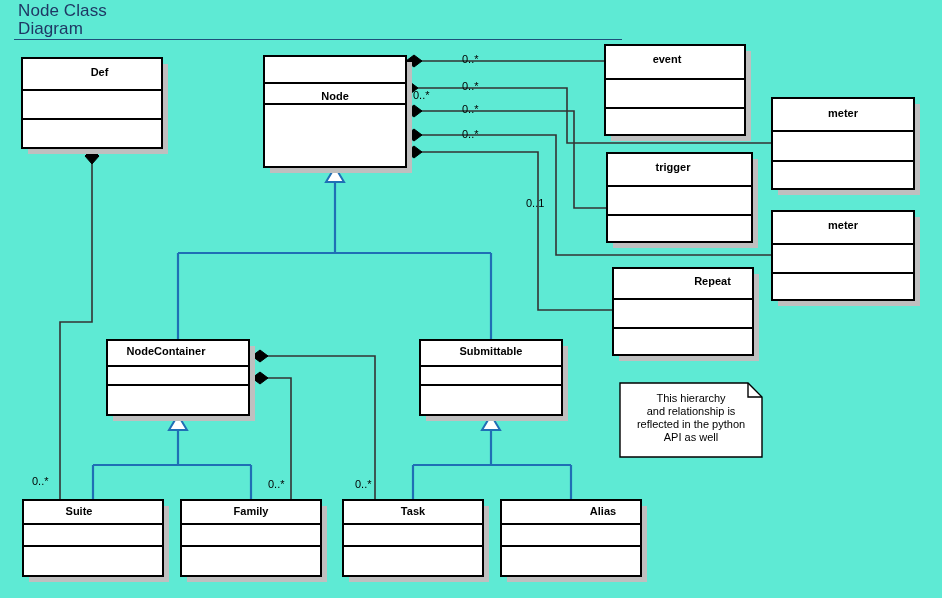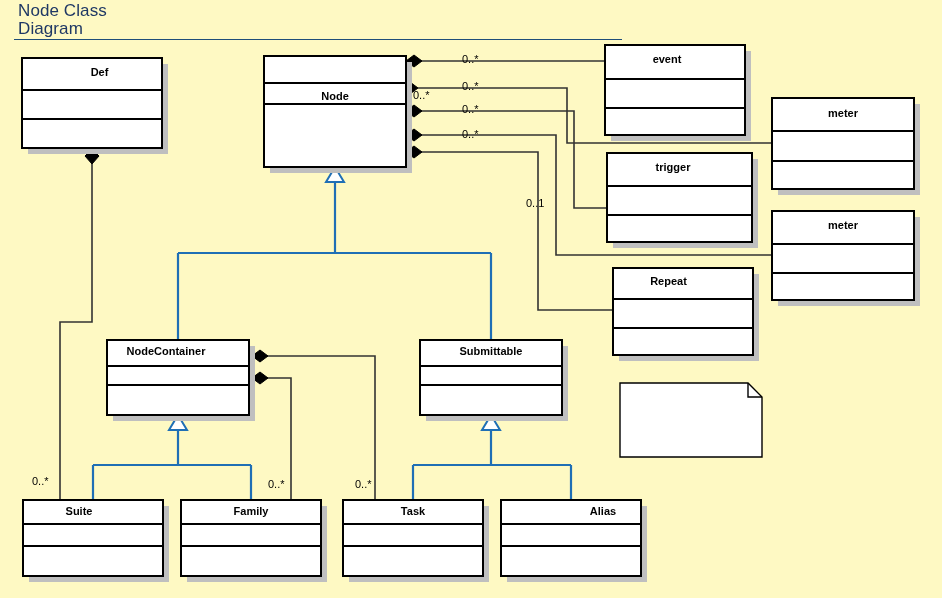--- a/index.html
+++ b/index.html
@@ -8,21 +8,21 @@
     padding: 0;
     background: #ffffff;
   }
   body {
     font-family: "Liberation Sans", sans-serif;
   }
   #canvas {
     position: relative;
     width: 942px;
     height: 598px;
-    background: #fef9c3;
+    background: #5eead4;
     overflow: hidden;
   }
   #diagram-svg {
     position: absolute;
     left: 0;
     top: 0;
     width: 942px;
     height: 598px;
   }
   .title-block {
@@ -231,32 +231,36 @@
     </g>
 
   </svg>
 
   <div class="cls-name" style="left:22px;  top:66px;  width:155px;">Def</div>
   <div class="cls-name" style="left:264px; top:61px;  width:142px;margin-top:29px;">Node</div>
   <div class="cls-name" style="left:605px; top:53px;  width:124px;">event</div>
   <div class="cls-name" style="left:772px; top:107px; width:142px;">meter</div>
   <div class="cls-name" style="left:607px; top:161px; width:132px;">trigger</div>
   <div class="cls-name" style="left:772px; top:219px; width:142px;">meter</div>
-  <div class="cls-name" style="left:613px; top:275px; width:111px;">Repeat</div>
+  <div class="cls-name" style="left:613px; top:275px; width:111px;padding-left:44px;">Repeat</div>
   <div class="cls-name" style="left:107px; top:345px; width:118px;">NodeContainer</div>
   <div class="cls-name" style="left:420px; top:345px; width:142px;">Submittable</div>
   <div class="cls-name" style="left:23px;  top:505px; width:112px;">Suite</div>
   <div class="cls-name" style="left:181px; top:505px; width:140px;">Family</div>
   <div class="cls-name" style="left:343px; top:505px; width:140px;">Task</div>
   <div class="cls-name" style="left:501px; top:505px; width:140px;margin-left:32px;">Alias</div>
 
   <div class="mult" style="left:462px; top:53px;">0..*</div>
   <div class="mult" style="left:462px; top:80px;">0..*</div>
   <div class="mult" style="left:413px; top:89px;">0..*</div>
   <div class="mult" style="left:462px; top:103px;">0..*</div>
   <div class="mult" style="left:462px; top:128px;">0..*</div>
   <div class="mult" style="left:526px; top:197px;">0..1</div>
   <div class="mult" style="left:32px;  top:475px;">0..*</div>
   <div class="mult" style="left:268px; top:478px;">0..*</div>
   <div class="mult" style="left:355px; top:478px;">0..*</div>
 
+  <div class="note-text" style="left:620px; top:392px; width:142px;">This hierarchy
+and relationship is
+reflected in the python
+API as well</div>
 
 </div>
 
 </body></html>

